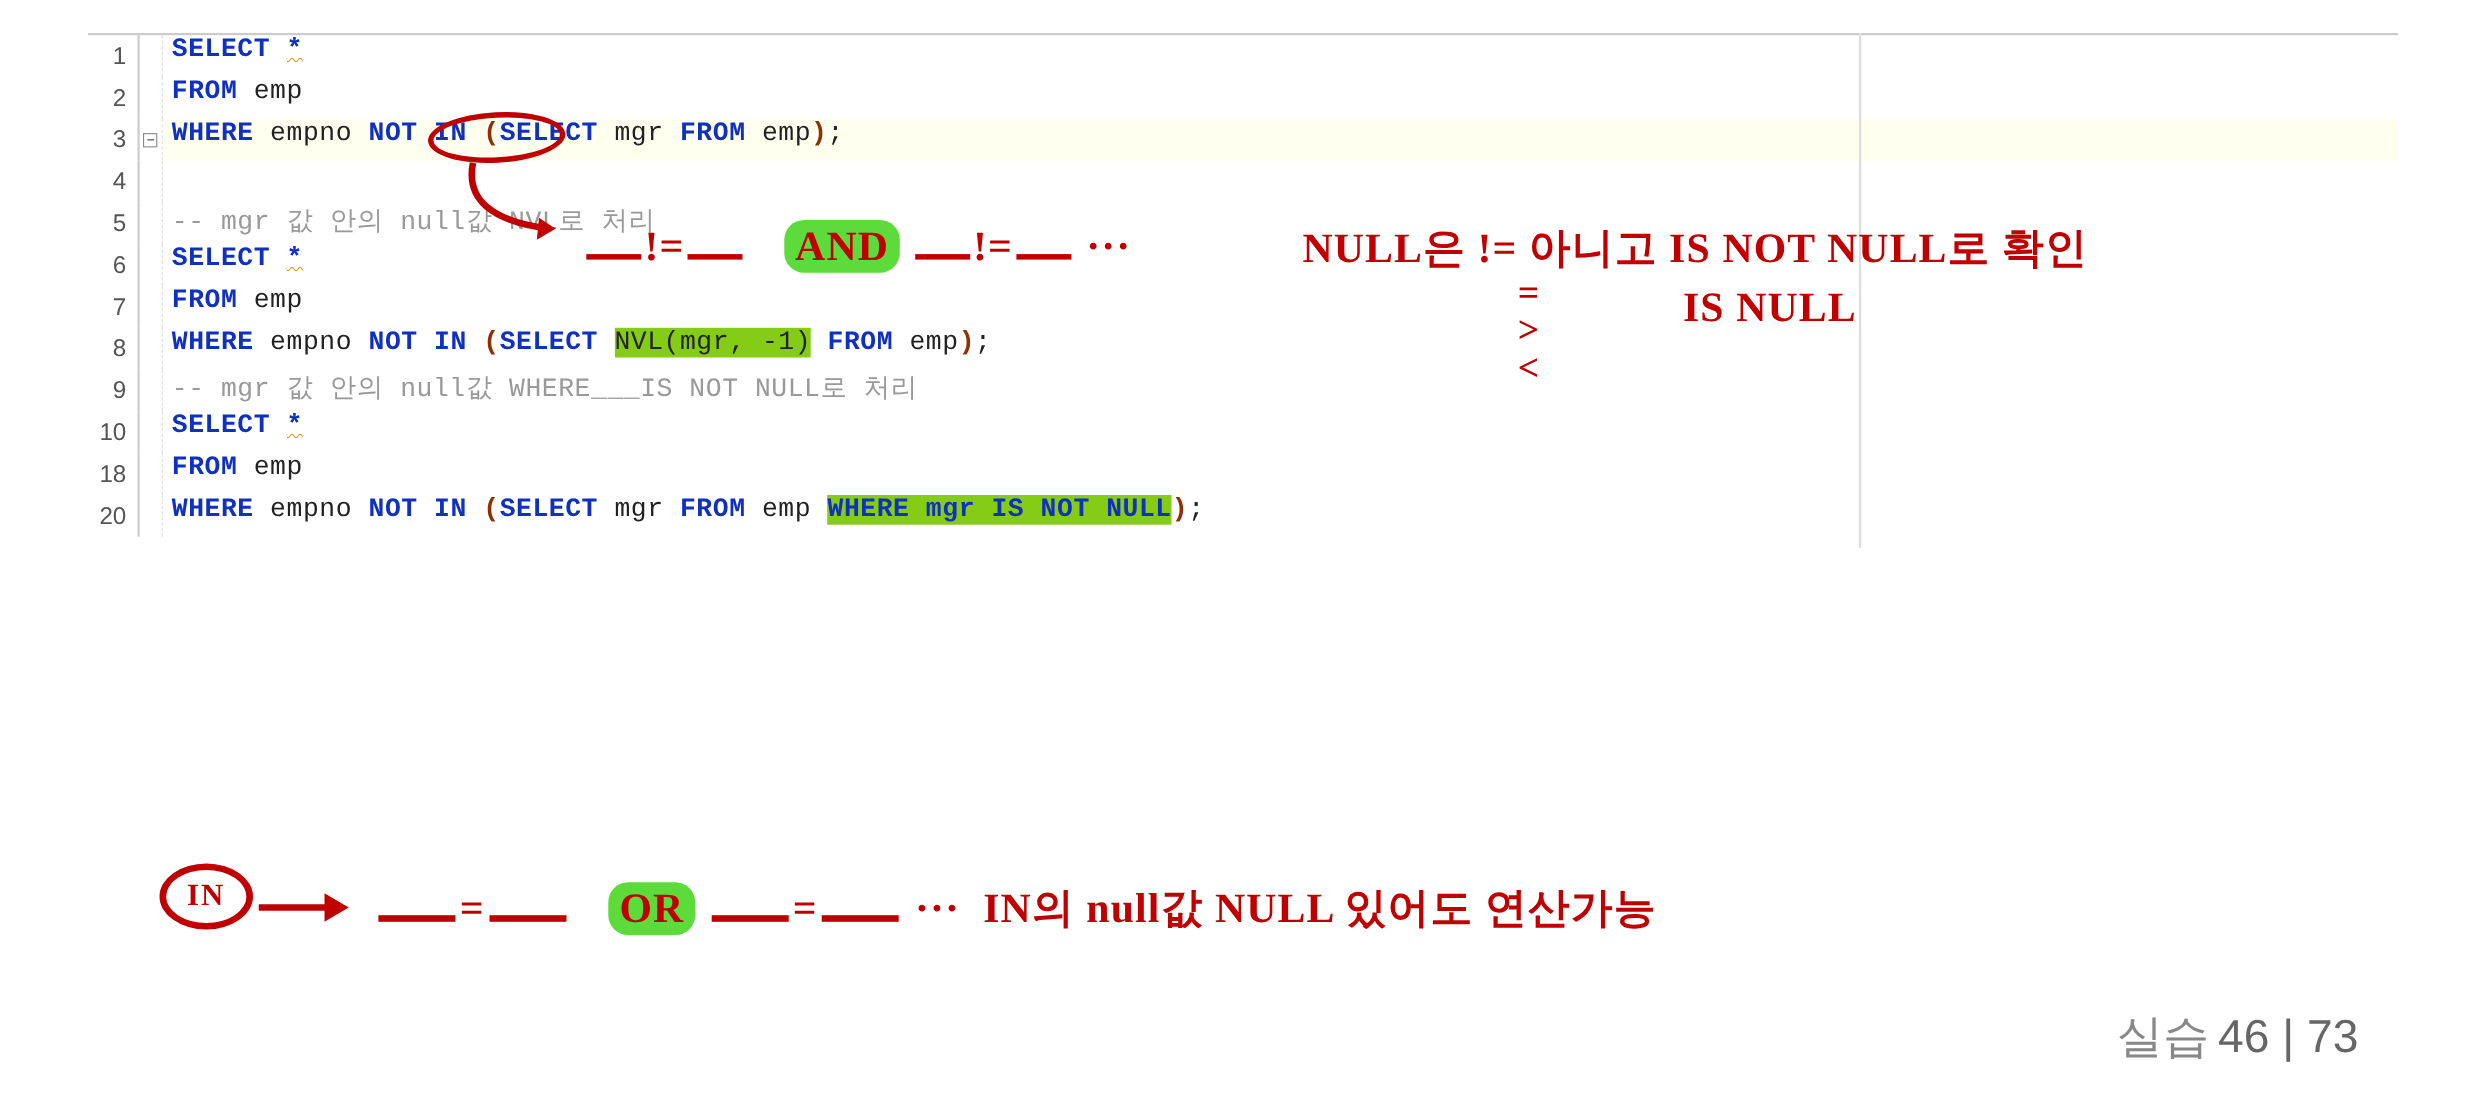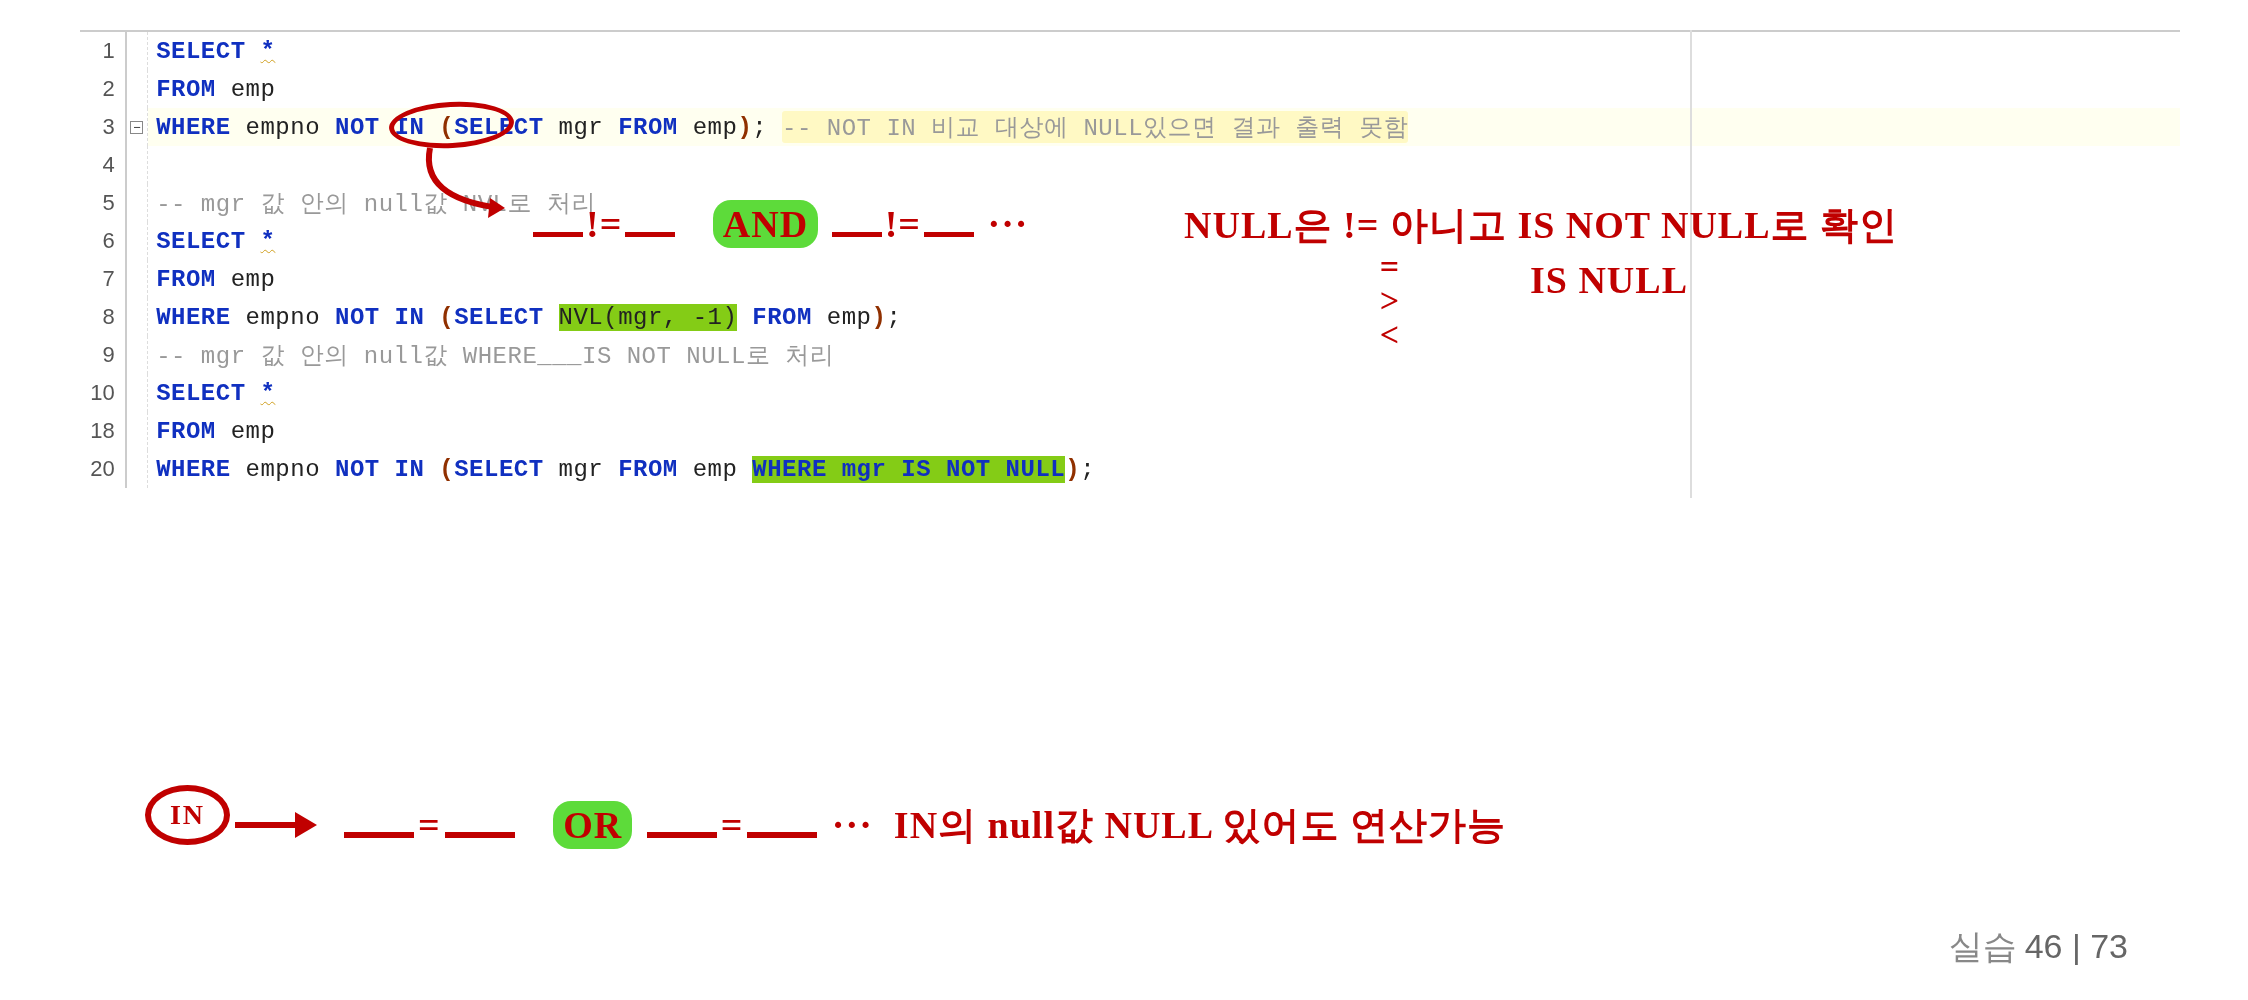--- a/index.html
+++ b/index.html
@@ -55,21 +55,21 @@
     line-height: 10px;
     text-align: center;
     color: #444;
     font-family: monospace;
   }
   .code {
     padding-left: 8px;
     white-space: pre;
     letter-spacing: 0.5px;
     display: flex;
-    align-items: center;
+    align-items: flex-start;
     height: 100%;
     width: 100%;
     position: relative;
   }
   .kw { color: #1030c0; font-weight: bold; }
   .star { color: #1030c0; font-weight: bold; text-decoration: underline wavy #d0a020; text-decoration-thickness: 1px; }
   .plain { color: #222; }
   .comment { color: #999; }
   .paren { color: #903000; font-weight: bold; }
   .hl-yellow { background: #84cc16; }
@@ -157,24 +157,24 @@
   .blank-sm {
     display: inline-block;
     width: 50px;
     border-bottom: 5px solid #c00000;
     vertical-align: baseline;
     margin: 0 3px;
   }
 
   .footer {
     position: absolute;
-    right: 120px;
+    right: 104px;
     bottom: 30px;
     font-family: sans-serif;
-    font-size: 34px;
+    font-size: 42px;
     color: #666;
   }
   .footer .label { color: #888; margin-right: 8px; }
 </style>
 </head>
 <body>
 
 <div class="editor">
 
   <div class="line">
@@ -192,21 +192,21 @@
       <span class="kw">FROM</span><span class="plain"> emp</span>
     </div>
   </div>
 
   <div class="line">
     <div class="line-num">3</div>
     <div class="fold-gutter">
         <div class="fold-icon">−</div>
       </div>
     <div class="code current-line">
-      <span class="kw">WHERE</span><span class="plain"> empno </span><span class="kw">NOT IN</span><span class="paren"> (</span><span class="kw">SELECT</span><span class="plain"> mgr </span><span class="kw">FROM</span><span class="plain"> emp</span><span class="paren">)</span><span class="plain">; </span><span class="comment hl-yellow-light">-- NOT IN 비교 대상에 NULL있으면 결과 출력 못함</span>
+      <span class="kw">WHERE</span><span class="plain"> empno </span><span class="kw">NOT IN</span><span class="paren"> (</span><span class="kw">SELECT</span><span class="plain"> mgr </span><span class="kw">FROM</span><span class="plain"> emp</span><span class="paren">)</span><span class="plain">; </span>
     </div>
   </div>
 
   <div class="line">
     <div class="line-num">4</div>
     <div class="fold-gutter"></div>
     <div class="code"></div>
   </div>
 
   <div class="line">

